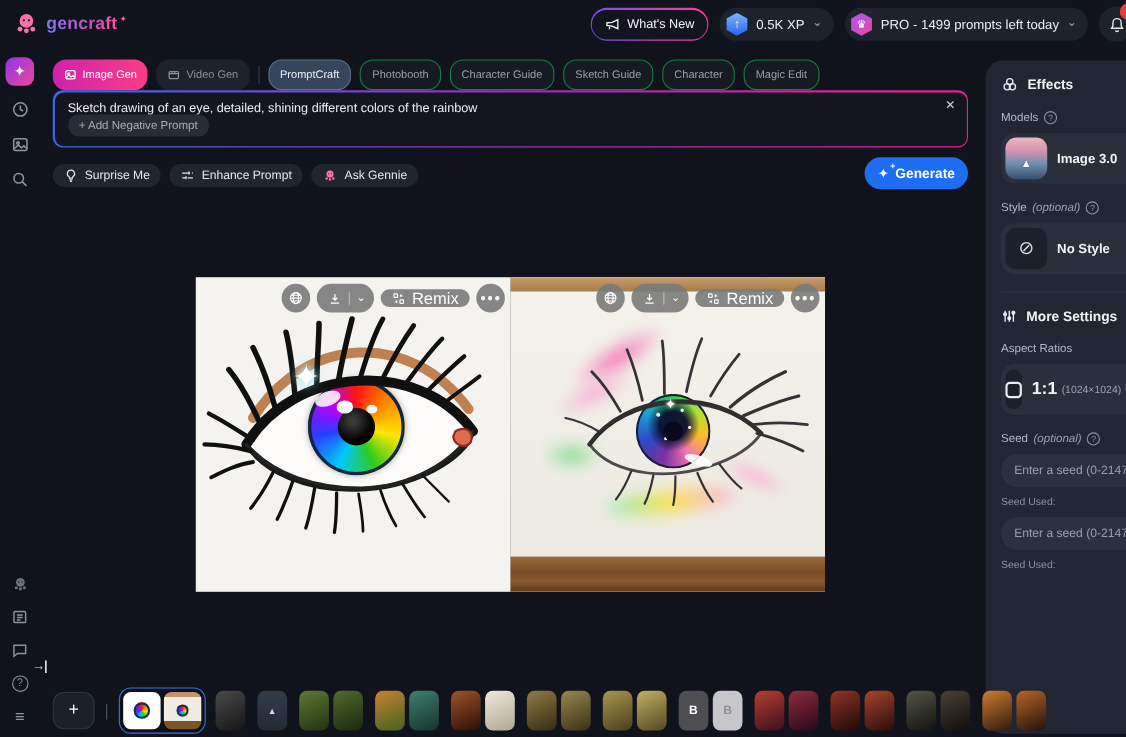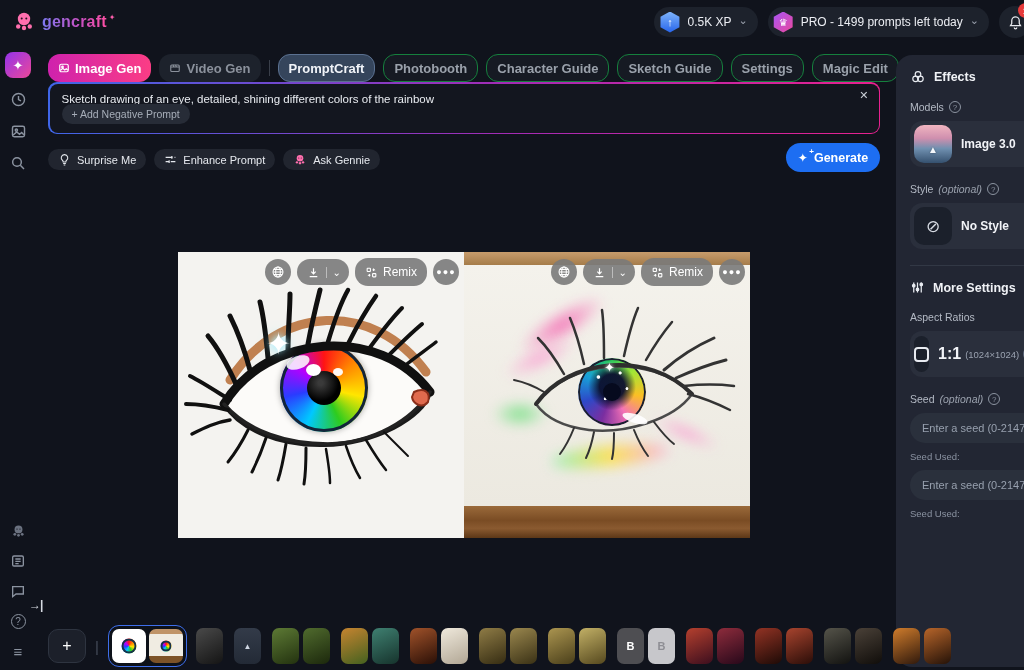--- a/index.html
+++ b/index.html
@@ -30,21 +30,21 @@
   .leftrail { position:absolute; top:44px; left:0; bottom:0; width:36px; display:flex; flex-direction:column; align-items:center; padding:8px 0 8px; }
   .rail-active { width:26px; height:26px; border-radius:8px; background:linear-gradient(135deg,#9333ea,#ec4899); color:#fff; display:flex; align-items:center; justify-content:center; font-size:13px; cursor:pointer; }
   .rail-ic { width:22px; height:22px; display:flex; align-items:center; justify-content:center; color:#8b93a0; margin-top:10px; cursor:pointer; }
   .rail-spacer { flex:1; }
   .rail-ic.b { margin-top:8px; }
   .help-circle { width:15px; height:15px; border:1.3px solid #8b93a0; border-radius:50%; font-size:10px; display:flex; align-items:center; justify-content:center; }
   .expand-btn { position:absolute; left:29px; top:598px; color:#d7dbe2; font-size:12px; font-weight:700; letter-spacing:-1px; cursor:pointer; z-index:5; }
 
   
   .tabs { position:absolute; left:48px; top:54px; display:flex; align-items:center; gap:8px; }
-  .tab { height:28px; display:flex; align-items:center; gap:5px; padding:0 10px; border-radius:12px; font-size:13px; font-weight:700; cursor:pointer; white-space:nowrap; }
+  .tab { height:28px; display:flex; align-items:center; gap:5px; padding:0 10px; border-radius:12px; font-size:10px; font-weight:400; cursor:pointer; white-space:nowrap; }
   .tab-gen { background:linear-gradient(90deg,#cf22ad,#fb3d85); color:#fff; }
   .tab-video { background:#1d222c; color:#8b919c; }
   .tab-divider { width:1px; height:16px; background:#3a3f4a; }
   .tab-selected { background:#35455c; border:1px solid #5b7191; color:#f0f3f8; }
   .tab-outline { background:#161a23; border:1px solid #15803d; color:#9aa1ab; }
 
   
   .prompt-border { position:absolute; left:48px; top:82px; width:832px; height:52px; border-radius:9px; padding:1.5px;
     background:linear-gradient(90deg,#3f66e8 0%,#a32bb5 55%,#e8218f 100%); }
   .prompt-inner { width:100%; height:100%; border-radius:8px; background:#13161f; position:relative; }
@@ -62,21 +62,21 @@
   
   .images { position:absolute; left:178px; top:252px; display:flex; }
   .genimg { width:286px; height:286px; position:relative; overflow:hidden; }
   .img1 { background:#f4f3f0; }
   .img2 { background:#f1efe9; }
   .ovl { position:absolute; top:6px; left:0; right:5px; display:flex; justify-content:flex-end; align-items:center; gap:6px; z-index:9; }
   .ovl-circle { width:26px; height:26px; border-radius:50%; background:rgba(122,122,122,.9); color:#fff; display:flex; align-items:center; justify-content:center; cursor:pointer; }
   .ovl-dl { height:26px; border-radius:13px; background:rgba(122,122,122,.9); color:#fff; display:flex; align-items:center; cursor:pointer; }
   .ovl-dl .seg1 { padding:0 6px 0 10px; display:flex; align-items:center; }
   .ovl-dl .seg2 { padding:0 8px 0 6px; border-left:1px solid rgba(255,255,255,.45); font-size:10px; }
-  .ovl-remix { height:28px; border-radius:13px; background:rgba(122,122,122,.9); color:#fff; display:flex; align-items:center; gap:5px; padding:0 10px; font-size:12px; cursor:pointer;text-align:center; }
+  .ovl-remix { height:16px; border-radius:13px; background:rgba(122,122,122,.9); color:#fff; display:flex; align-items:center; gap:5px; padding:0 10px; font-size:15px; cursor:pointer;text-align:center; }
   .ovl-more { letter-spacing:1px; font-size:9px; font-weight:700; }
 
   
   .iris1 { position:absolute; left:102px; top:92px; width:88px; height:88px; border-radius:50%;
     background:conic-gradient(from 0deg,#ff1414,#ff8a00,#ffe600,#2ecc1e,#00c8ff,#2a3cff,#b400ff,#ff1414);
     box-shadow:inset 0 0 0 3px #12253a, 0 0 6px rgba(0,0,0,.35); }
   .pupil1 { position:absolute; left:129px; top:119px; width:34px; height:34px; border-radius:50%;
     background:radial-gradient(circle at 40% 35%,#3a3a3a 0 8%,#000 60%); }
   .glint { position:absolute; border-radius:50%; background:#fff; }
   .g1 { left:128px; top:112px; width:15px; height:12px; }
@@ -163,20 +163,31 @@
             </g>
             <circle cx="9.7" cy="8.5" r="1" fill="#26131e"></circle>
             <circle cx="14.3" cy="8.5" r="1" fill="#26131e"></circle>
           </svg>
       </span>
       <span class="brand-text">gencraft</span>
       <span class="brand-star">✦</span>
     </div>
 
     <div class="top-right">
+      <div class="grad-border">
+        <div class="whats-new">
+          <span>
+            <svg width="14" height="14" viewBox="0 0 24 24" fill="none" stroke="#fff" stroke-width="2">
+                <path d="M3 10v4l8 1 9 4V5l-9 4-8 1z"></path>
+                <path d="M7 15.5V20"></path>
+              </svg>
+          </span>
+          <span>What's New</span>
+        </div>
+      </div>
 
       <div class="stat-pill">
         <span class="hex hex-blue">
             <span>↑</span>
           </span>
         <span>0.5K XP</span>
         <span class="chev">⌄</span>
       </div>
 
       <div class="stat-pill">
@@ -294,21 +305,21 @@
     <div class="tab tab-outline">
         <span>Photobooth</span>
       </div>
     <div class="tab tab-outline">
         <span>Character Guide</span>
       </div>
     <div class="tab tab-outline">
         <span>Sketch Guide</span>
       </div>
     <div class="tab tab-outline">
-        <span>Settings</span>
+        <span>Character</span>
       </div>
     <div class="tab tab-outline">
         <span>Magic Edit</span>
       </div>
   </div>
 
   <div class="prompt-border">
     <div class="prompt-inner">
       <div class="prompt-text">Sketch drawing of an eye, detailed, shining different colors of the rainbow</div>
       <div class="neg-pill">+ Add Negative Prompt</div>

